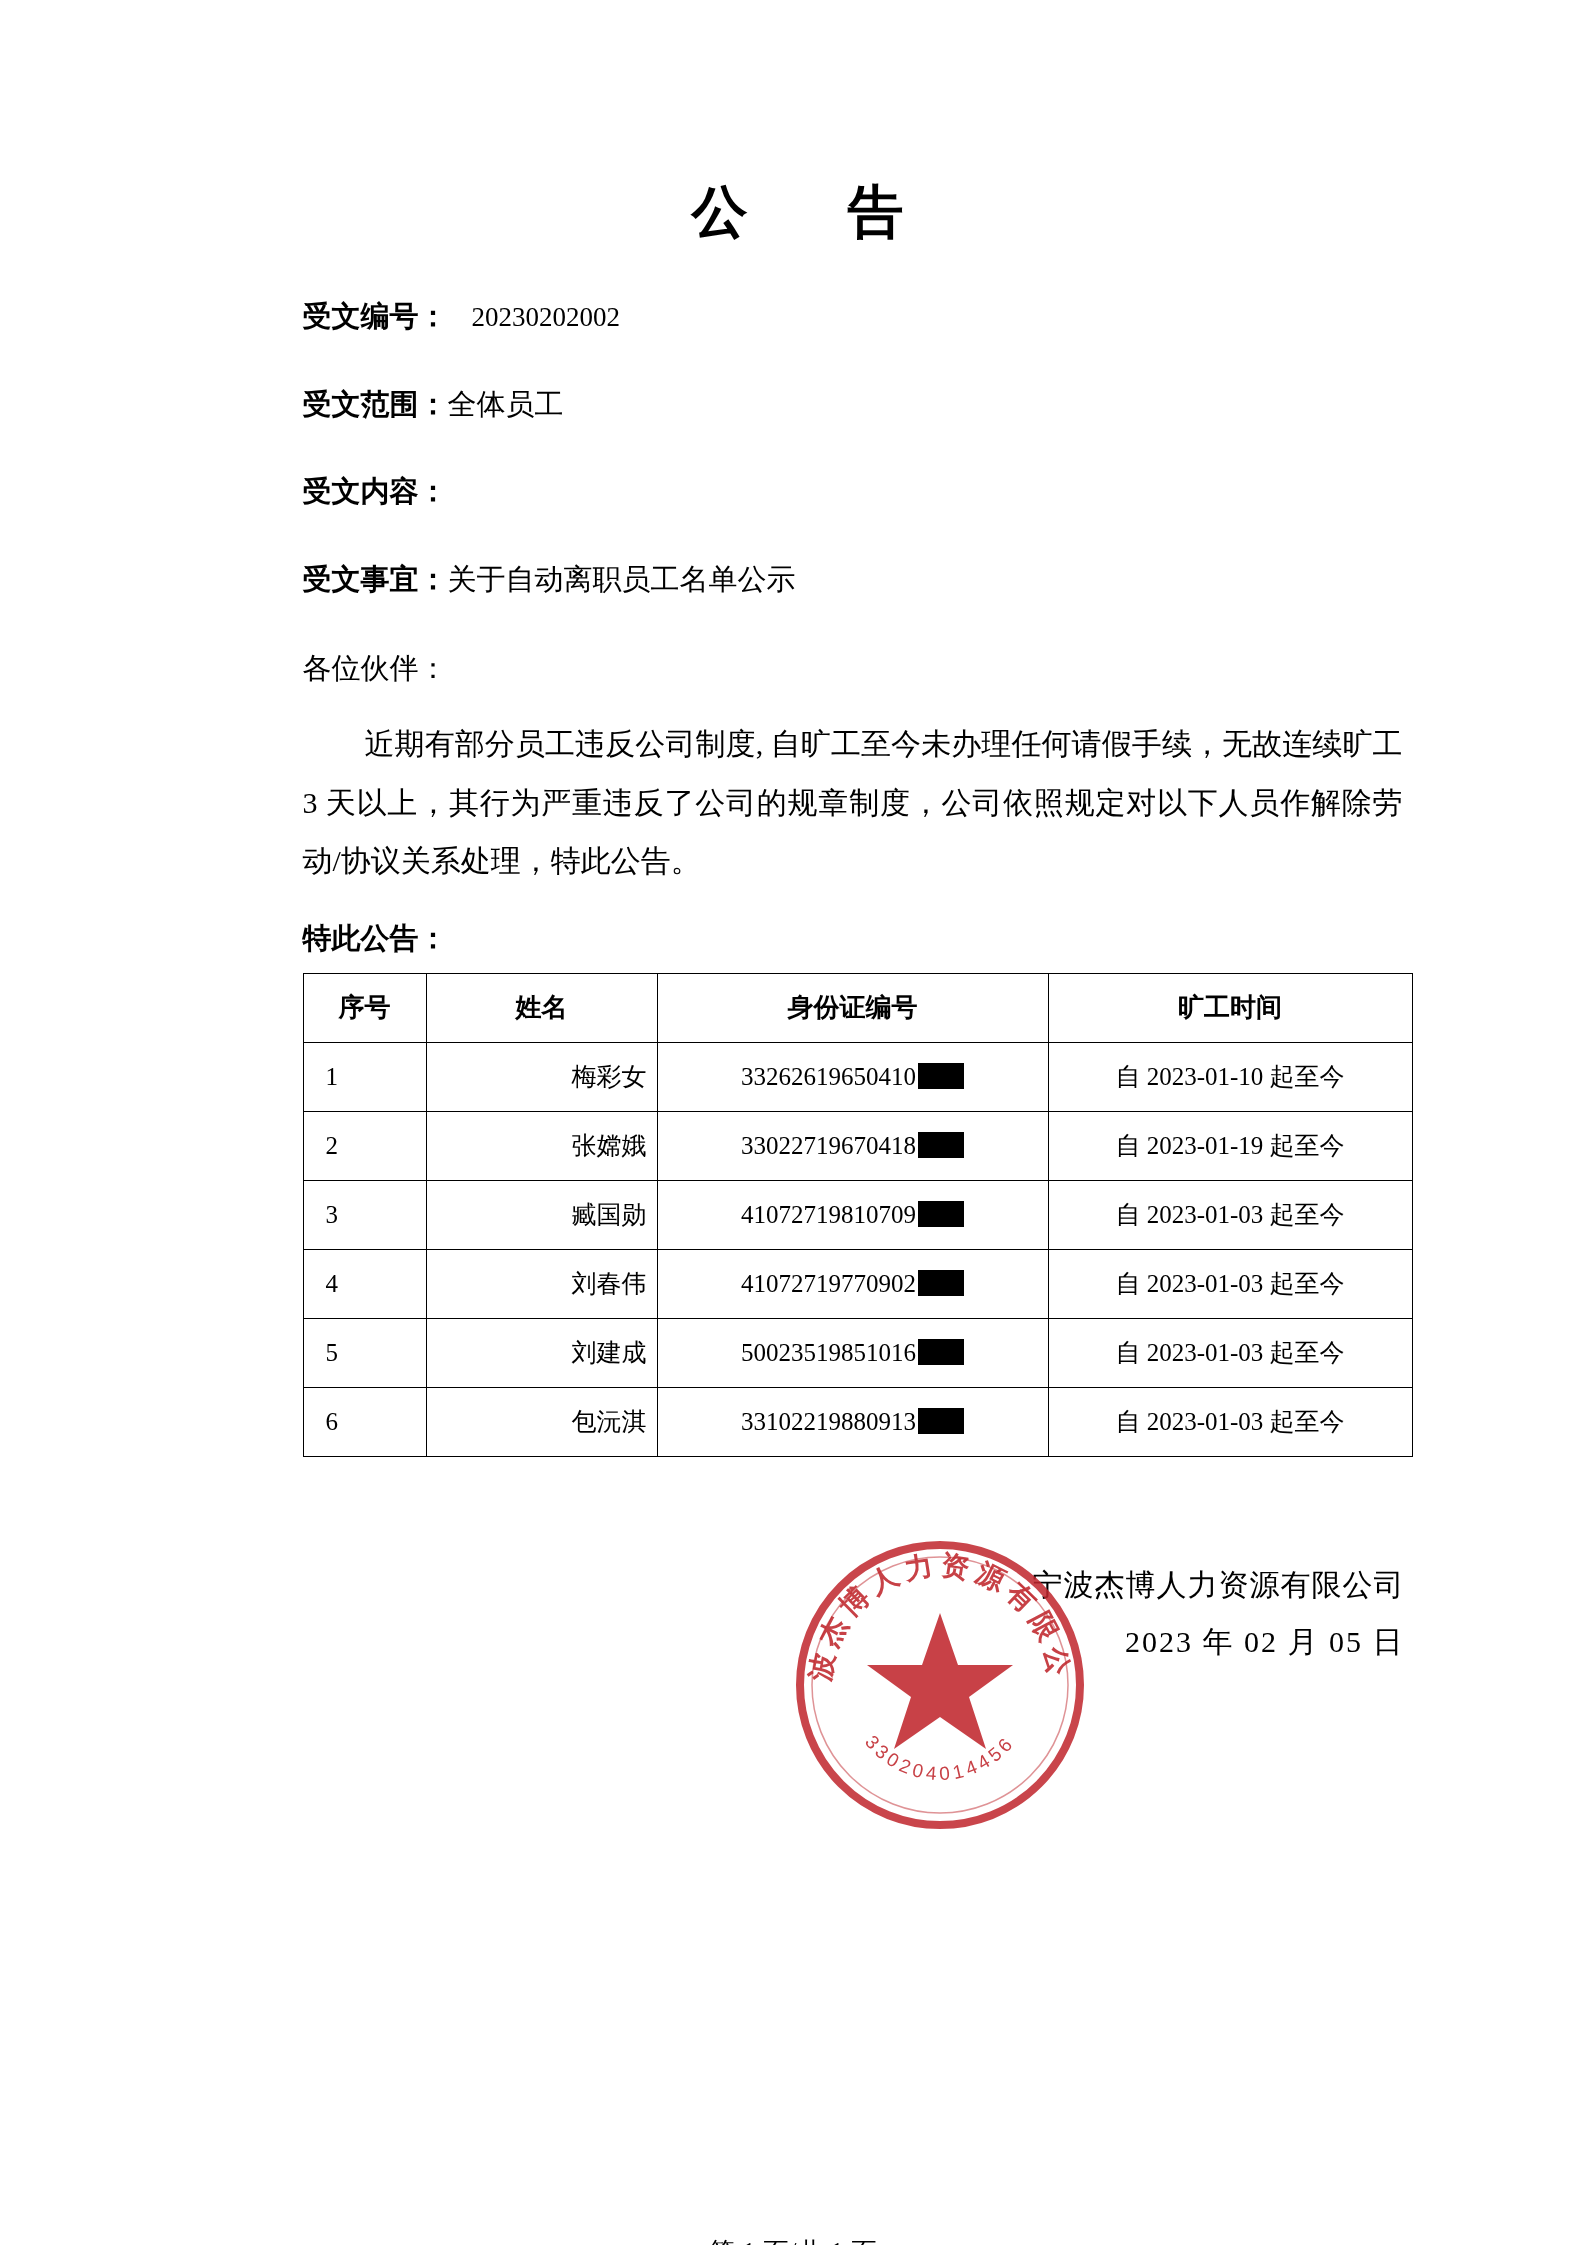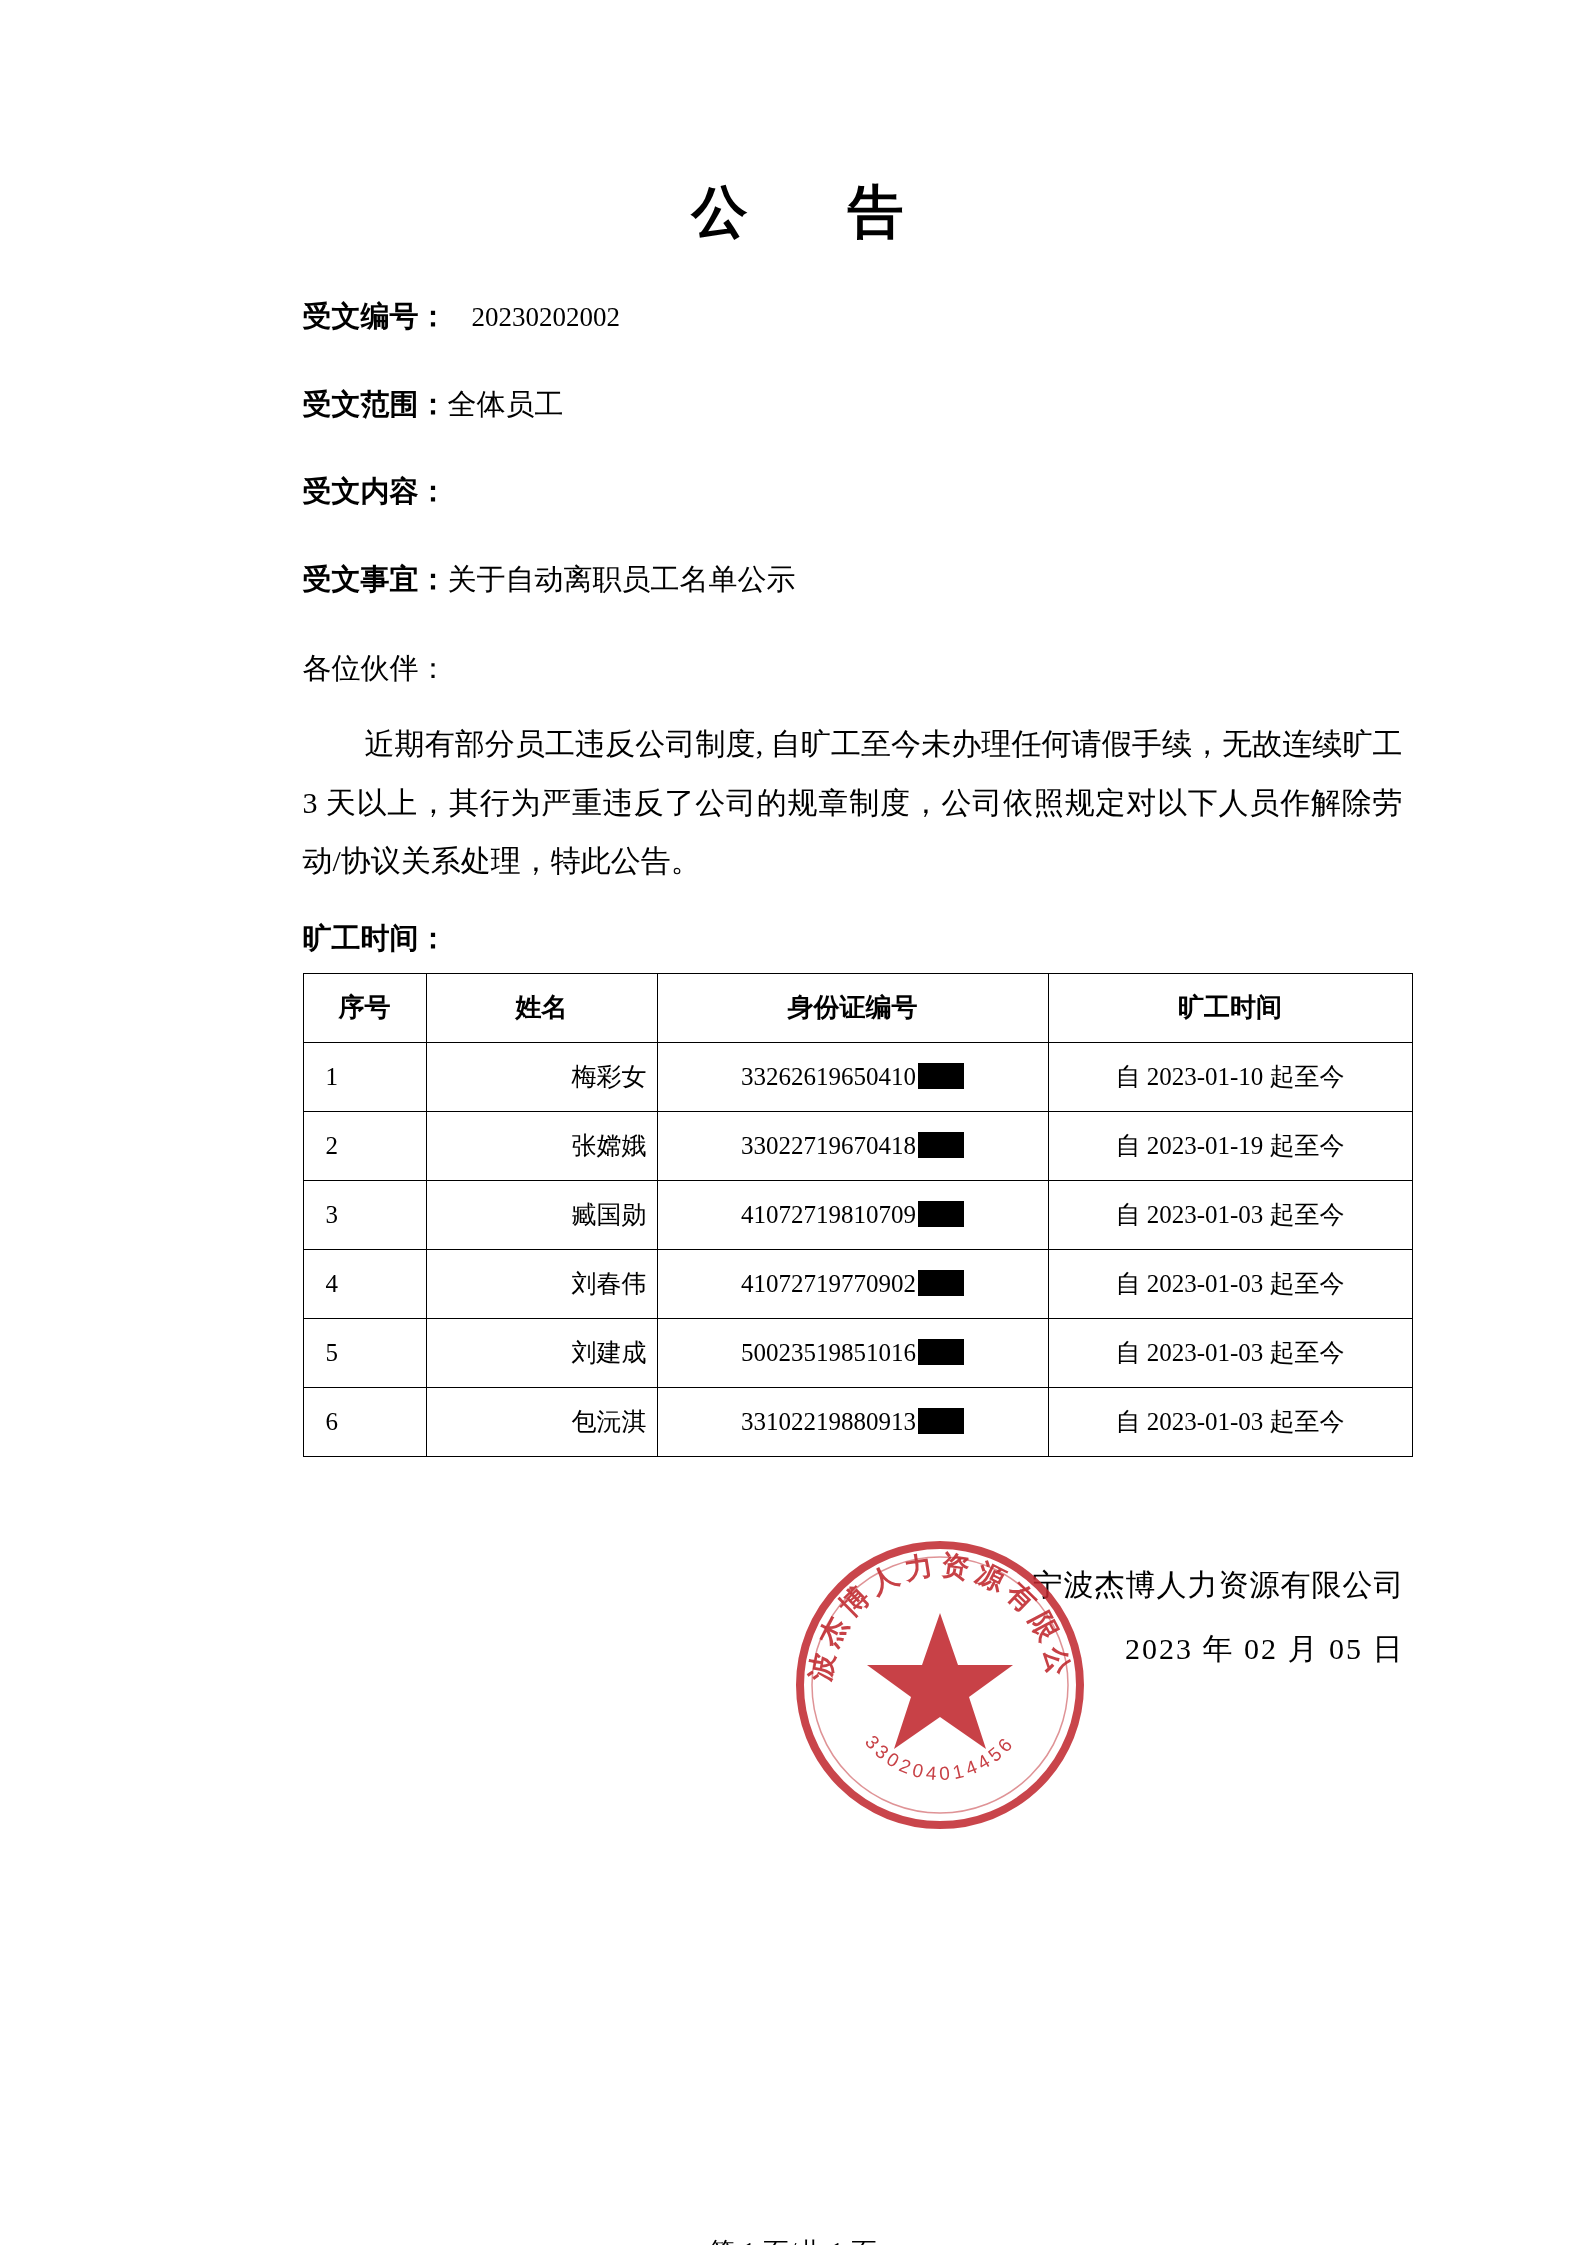--- a/index.html
+++ b/index.html
@@ -127,21 +127,21 @@
     width: 1110px;
     position: relative;
   }
   .sign-company {
     font-size: 30px;
     letter-spacing: 1px;
     padding-right: 8px;
   }
   .sign-date {
     font-size: 30px;
-    margin-top: 23px;
+    margin-top: 16px;
     padding-right: 8px;
     letter-spacing: 2px;
   }
   .stamp {
     position: absolute;
     left: 790px;
     top: 1360px;
     width: 300px;
     height: 300px;
     pointer-events: none;
@@ -178,21 +178,21 @@
     </div>
 
     <div class="meta-line">
       <span class="lbl">受文事宜：</span><span class="val">关于自动离职员工名单公示</span>
     </div>
 
     <div class="salutation">各位伙伴：</div>
 
     <div class="para">近期有部分员工违反公司制度, 自旷工至今未办理任何请假手续，无故连续旷工 3 天以上，其行为严重违反了公司的规章制度，公司依照规定对以下人员作解除劳动/协议关系处理，特此公告。</div>
 
-    <div class="list-label">旷工时间：</div>
+    <div class="list-label">特此公告：</div>
 
     <table class="name-table">
       <thead>
         <tr>
           <th class="col-idx">序号</th>
           <th class="col-name">姓名</th>
           <th class="col-id">身份证编号</th>
           <th class="col-date">旷工时间</th>
         </tr>
       </thead>

